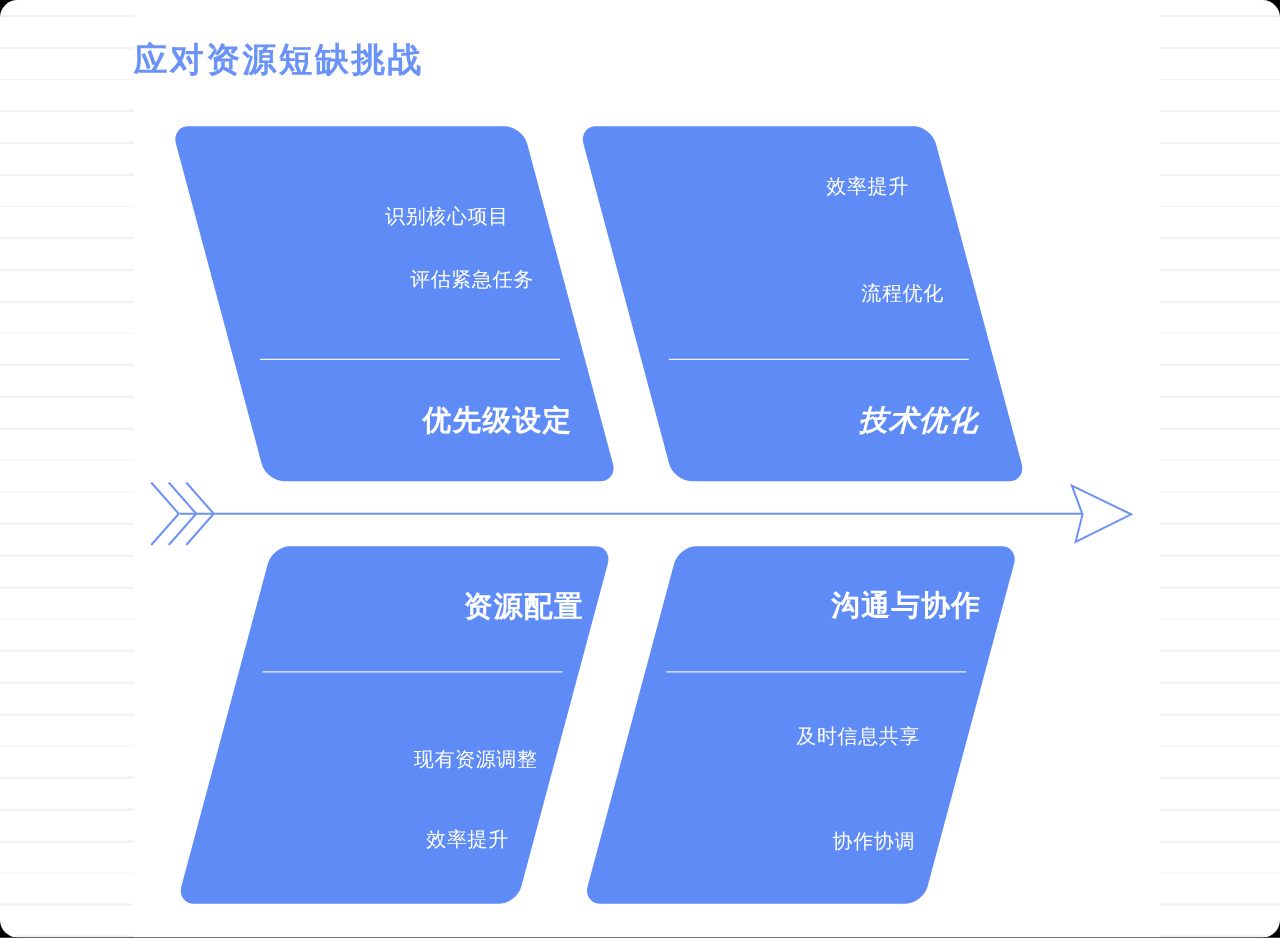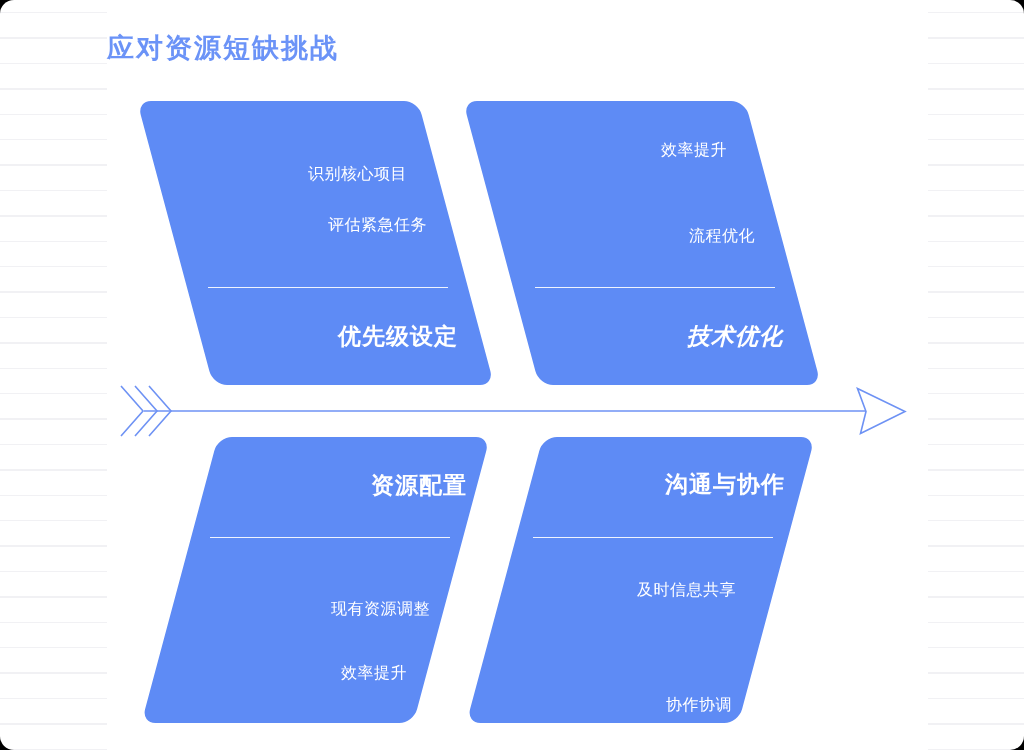--- a/index.html
+++ b/index.html
@@ -89,21 +89,21 @@
   #q2-item1   { right: 297px; top: 141px; }
   #q2-item2   { right: 269px; top: 227px; }
   #q2-heading { right: 241px; top: 324px; font-style: italic; }
   
   #q3-heading { right: 557px; top: 473px; }
   #q3-item1   { right: 594px; top: 564px; margin-top: 36px; }
   #q3-item2   { right: 617px; top: 664px; }
   
   #q4-heading { right: 239px; top: 472px; }
   #q4-item1   { right: 288px; top: 581px; }
-  #q4-item2   { right: 292px; top: 696px; }
+  #q4-item2   { right: 292px; top: 665px; }
 
   #spine {
     position: absolute;
     left: 0; top: 0;
     width: 1024px;
     height: 750px;
   }
 </style>
 </head>
 <body>

